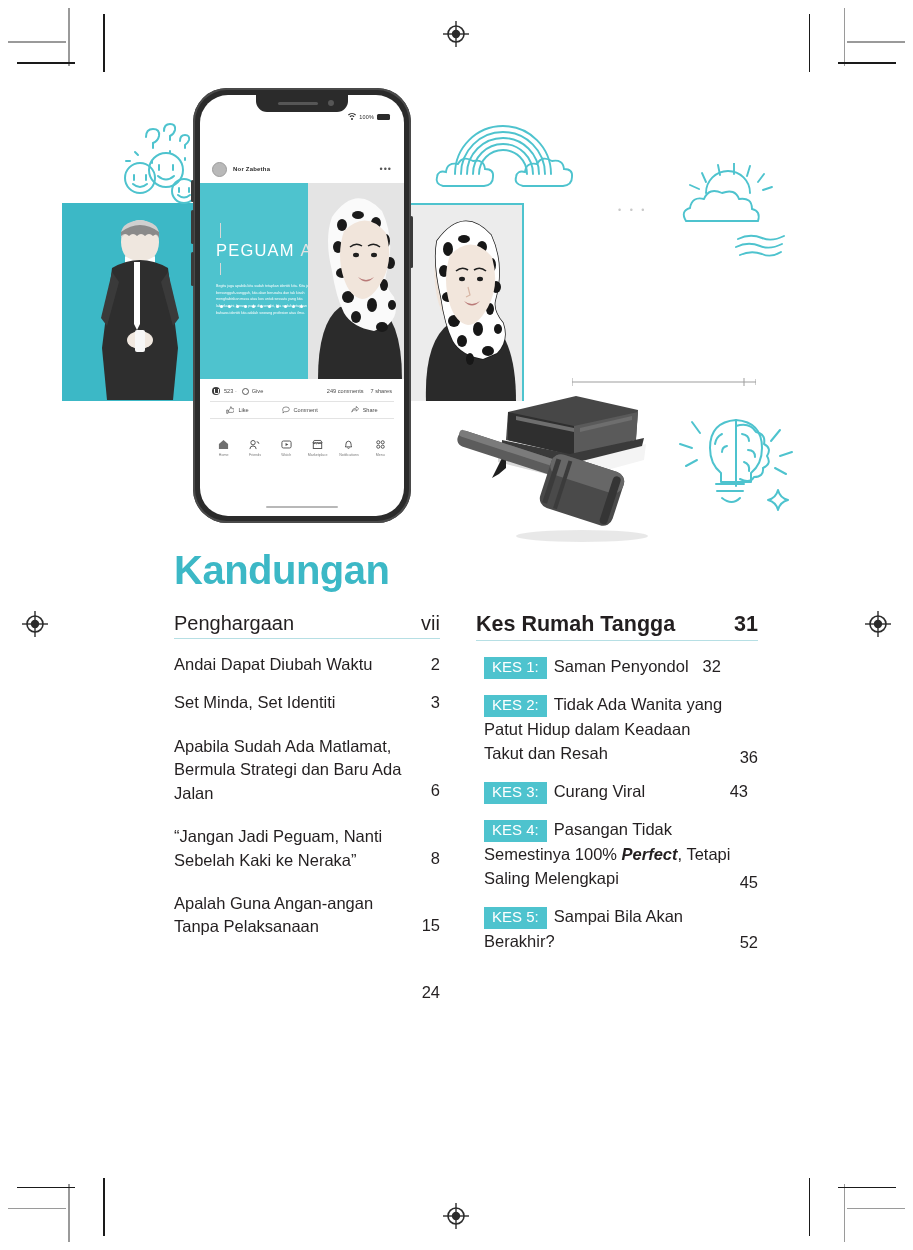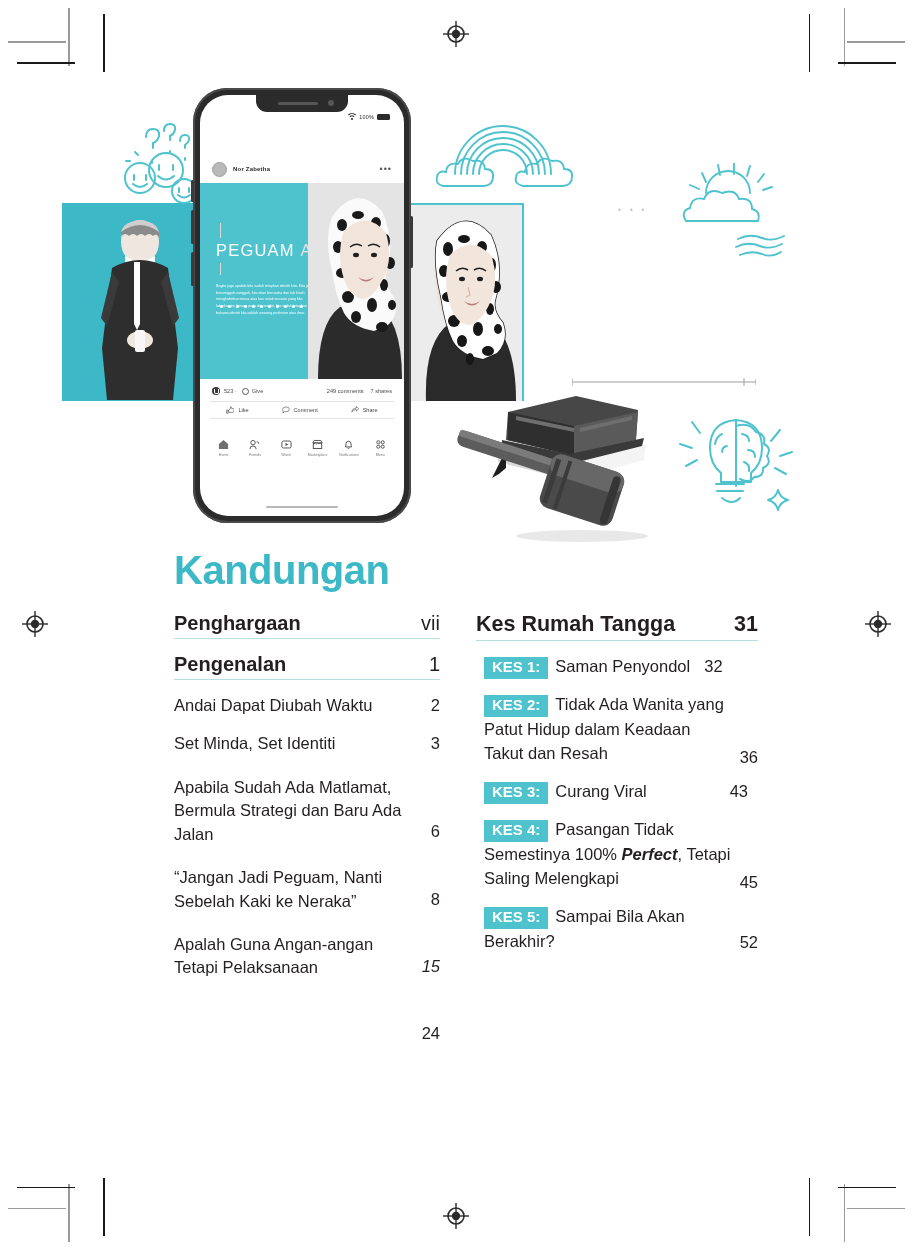--- a/index.html
+++ b/index.html
@@ -118,32 +118,32 @@
 
   
   .toc-title { position:absolute; left:174px; top:548px; font-size:40px; font-weight:bold; color:#3cb8c6; letter-spacing:-.5px; }
 
   .col { position:absolute; top:612px; }
   .col-left { left:174px; width:266px; }
   .col-right { left:476px; width:282px; }
 
   .lead-row { display:flex; align-items:baseline; justify-content:space-between;
     font-size:20px; color:#231f20; padding-bottom:3px; border-bottom:1.6px solid #b6dfe4; margin-bottom:14px; }
-  .lead-row .t { font-weight:bold; }
+  .lead-row .t { font-weight:normal; }
   .lead-row .p { font-weight:normal; }
 
   .entry { position:relative; font-size:16.5px; line-height:1.42; color:#231f20; margin-bottom:15px; }
   .entry .pg { float:right; margin-left:10px; }
 
   .bab { font-size:23px; font-weight:bold; color:#231f20; letter-spacing:-.3px; margin-bottom:1px; }
   .babsub { display:flex; align-items:baseline; justify-content:space-between;
     font-size:21.5px; font-weight:bold; color:#231f20; padding-bottom:3px;
     border-bottom:1.6px solid #b6dfe4; margin-bottom:13px; }
 
-  .kes { display:inline-block; background:#4ec3ce; color:#fff; font-weight:bold;
+  .kes { display:inline-block; background:#4ec3ce; color:#fff; font-weight:normal;
     font-size:15px; padding:2px 8px 3px; margin-right:7px; line-height:1.12; vertical-align:baseline; }
   .kesrow { font-size:16.5px; line-height:1.5; color:#231f20; margin-bottom:13px; }
   .kesrow .pg { float:right; margin-left:8px; }
   .kesrow em { font-style:italic; font-weight:bold; }
   .indent { margin-left:8px; }
 </style>
 </head>
 <body>
 
 <div class="page">
@@ -504,44 +504,40 @@
     </div>
   </div>
 
   <div class="toc-title">Kandungan</div>
 
   <div class="col col-left">
     <div class="lead-row">
       <span class="t">Penghargaan</span>
       <span class="p">vii</span>
     </div>
-    <div class="lead-row">
-      <span class="t">Pengenalan</span>
-      <span class="p">1</span>
-    </div>
 
     <div class="entry">
       <span class="pg">2</span>
       <span>Andai Dapat Diubah Waktu</span>
     </div>
     <div class="entry" style="margin-bottom:20px;">
       <span class="pg">3</span>
       <span>Set Minda, Set Identiti</span>
     </div>
     <div class="entry" style="margin-bottom:20px;">
       <span class="pg" style="margin-top:44px;">6</span>
       <span>Apabila Sudah Ada Matlamat, Bermula Strategi dan Baru Ada Jalan</span>
     </div>
     <div class="entry" style="margin-bottom:20px;">
       <span class="pg" style="margin-top:22px;">8</span>
       <span>“Jangan Jadi Peguam, Nanti Sebelah Kaki ke Neraka”</span>
     </div>
     <div class="entry" style="margin-bottom:20px;">
-      <span class="pg" style="margin-top:22px;font-style:italic;">15</span>
-      <span>Apalah Guna Angan-angan Tetapi Pelaksanaan</span>
+      <span class="pg" style="margin-top:22px;">15</span>
+      <span>Apalah Guna Angan-angan Tanpa Pelaksanaan</span>
     </div>
     <div class="entry">
       <span class="pg" style="margin-top:22px;">24</span>
     </div>
   </div>
 
   <div class="col col-right">
     <div class="babsub">
       <span>Kes Rumah Tangga</span>
       <span>31</span>

